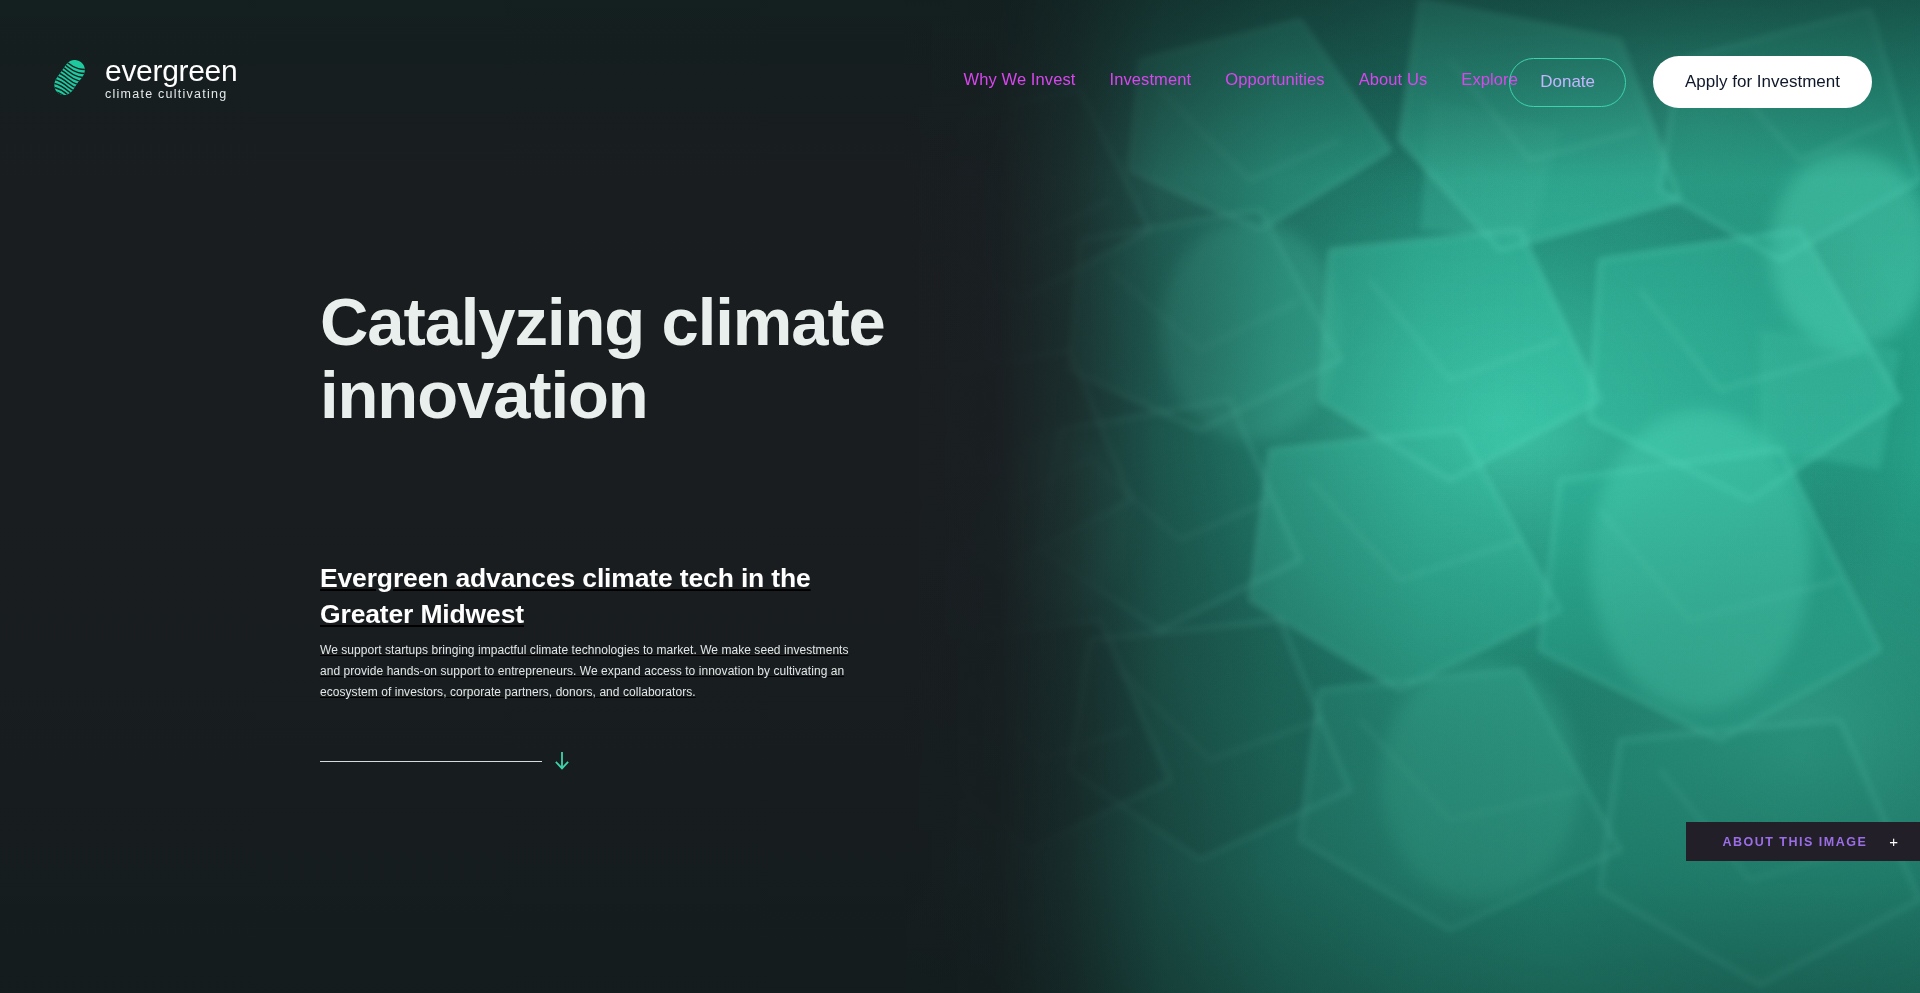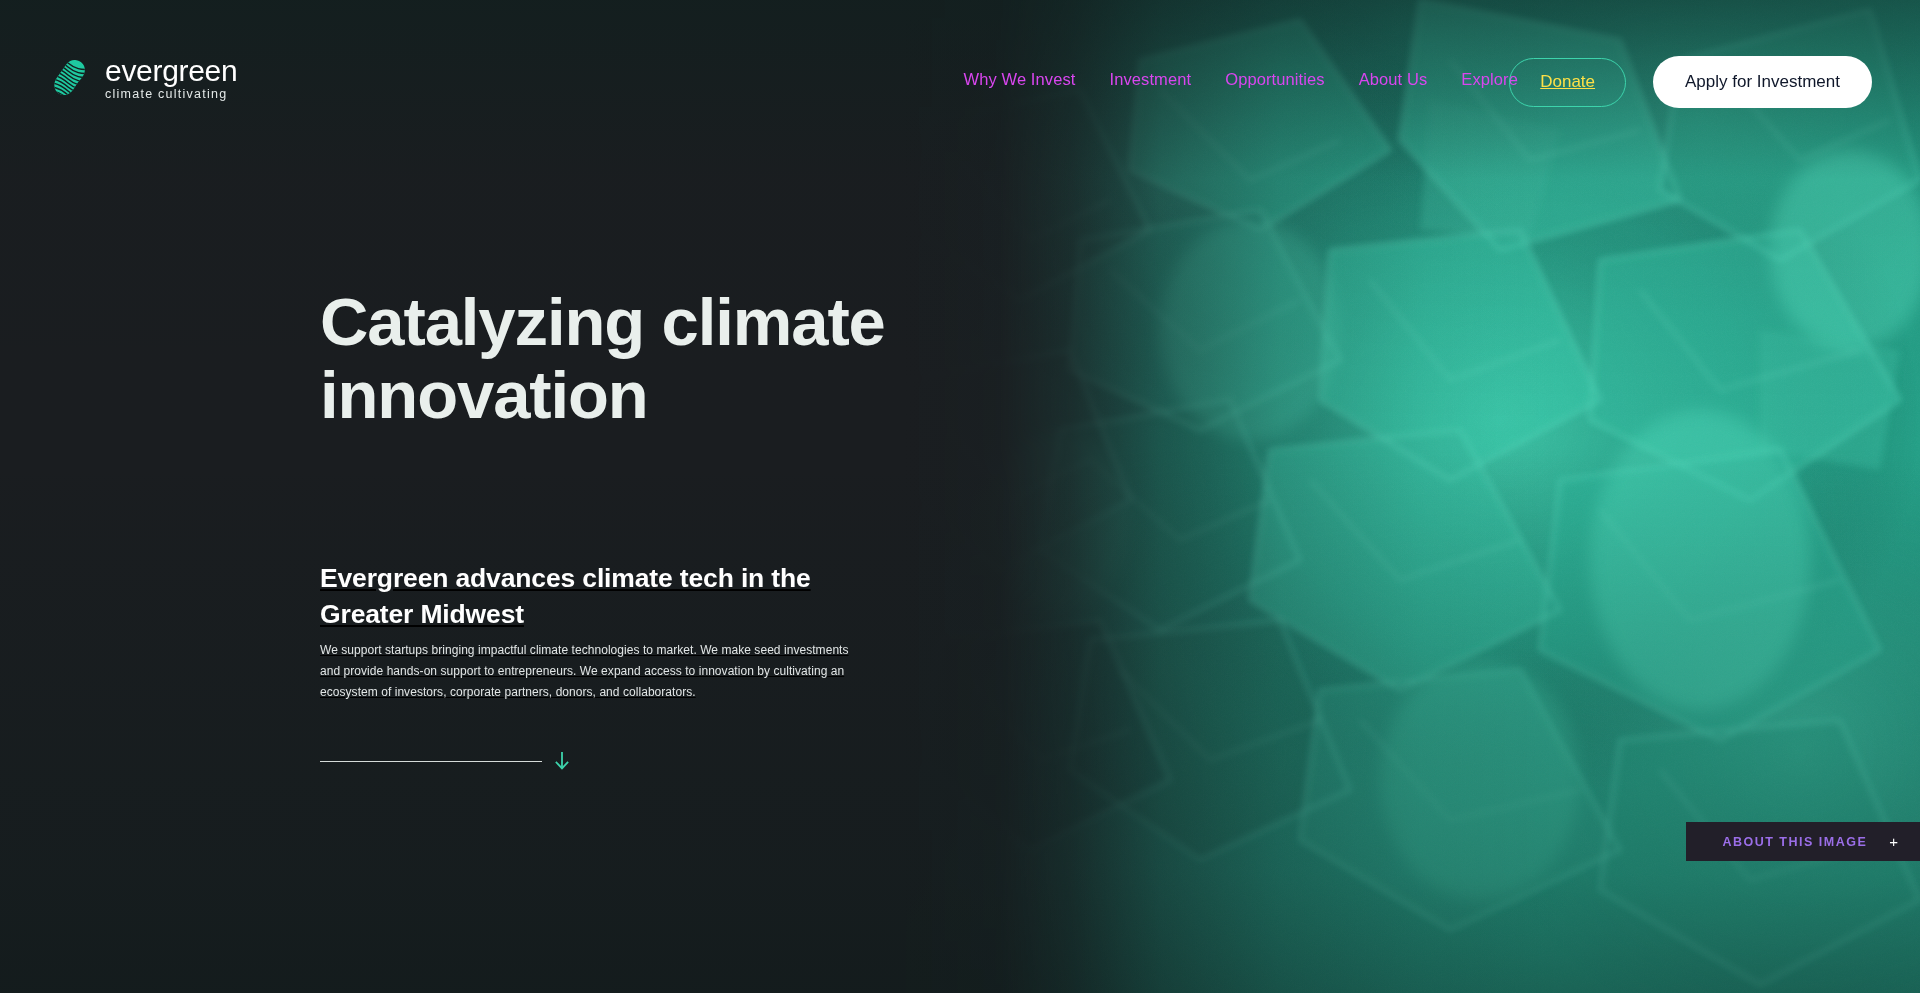--- a/index.html
+++ b/index.html
@@ -130,22 +130,21 @@
     white-space: nowrap;
     cursor: pointer;
     border: none;
     font-family: "Liberation Sans", sans-serif;
   }
   .btn-donate {
     height: 49px;
     padding: 0 30px;
     background: transparent;
     border: 1.6px solid #3dd4ac;
-    color: #fde047;
-    text-decoration: underline;
+    color: #c4b5fd;
   }
   .btn-apply {
     height: 52px;
     padding: 0 32px;
     background: #ffffff;
     color: #0f172a;
   }
 
   
   .hero-content {

